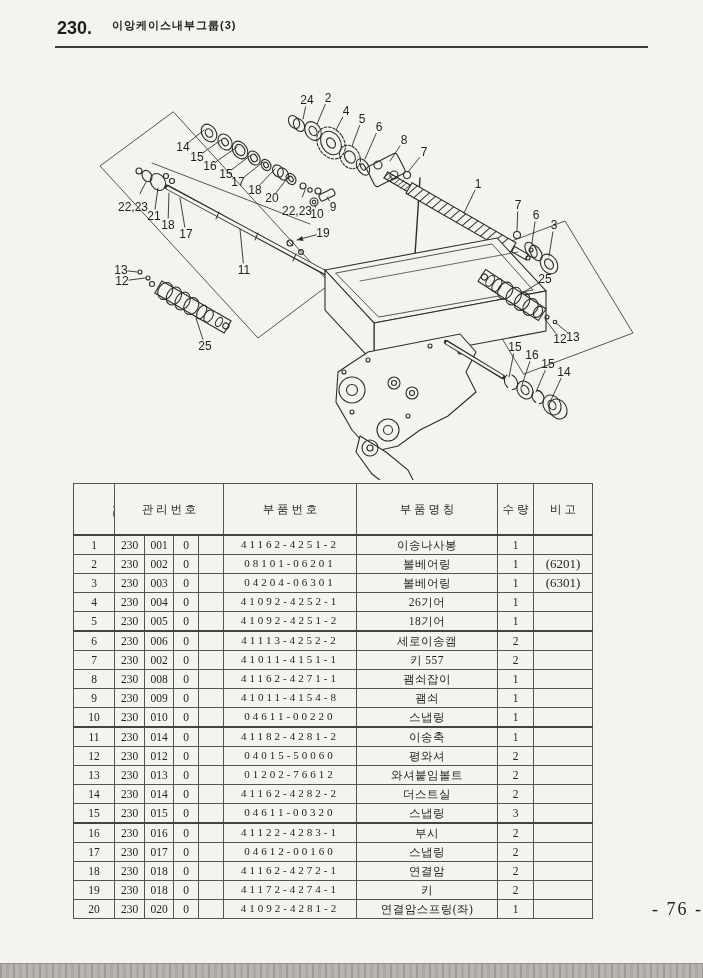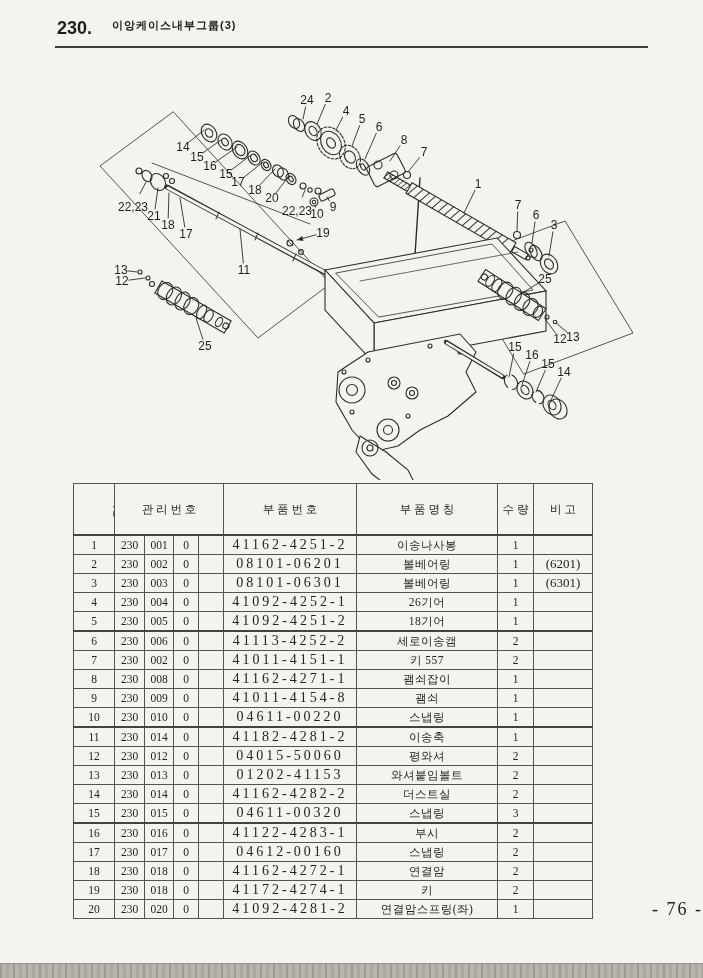--- a/index.html
+++ b/index.html
@@ -26,21 +26,21 @@
   .parts-table th,.parts-table td{
     border:1px solid #55534d;padding:0 2px;height:18px;line-height:1.05;
     font-weight:normal;text-align:center;overflow:hidden;white-space:nowrap;
   }
   .parts-table thead th{height:50px;font-size:11.5px;}
   .parts-table{border:1.5px solid #45433e;}
   .parts-table thead th{border-bottom:2px solid #45433e;}
   tr.grp td{border-top:2px solid #45433e;}
   .w-fig{width:41px}.w-m1{width:30px}.w-m2{width:29px}.w-m3{width:25px}.w-m4{width:25px}
   .w-pn{width:133px}.w-nm{width:141px}.w-qt{width:36px}.w-no{width:59px}
-  .c5{letter-spacing:3px;font-size:14px;}
+  .c5{letter-spacing:3px;font-size:11px;}
   .c6{text-align:left;padding-left:7px;letter-spacing:0.5px;}
   .c8{font-size:13px;}
   .fig-head span{display:block;letter-spacing:4px;margin-left:36px;}
   
   .page-no{position:absolute;left:0;top:899px;width:100%;text-align:right;
     font-size:18px;letter-spacing:2px;}
   .scan-edge{position:absolute;left:0;bottom:0;width:100%;height:14px;
     background:#b7b5ae;border-top:1px solid #96948c;
     background-image:repeating-linear-gradient(90deg,rgba(40,40,30,.18) 0 2px,rgba(0,0,0,0) 2px 6px,rgba(60,60,50,.10) 6px 9px,rgba(0,0,0,0) 9px 13px);
   }
@@ -373,21 +373,21 @@
         <td class="c6">볼베어링</td>
         <td class="c7">1</td>
         <td class="c8">(6201)</td>
       </tr>
       <tr>
         <td class="c0">3</td>
         <td class="c1">230</td>
         <td class="c2">003</td>
         <td class="c3">0</td>
         <td class="c4"></td>
-        <td class="c5">08101-06301</td>
+        <td class="c5">04204-06301</td>
         <td class="c6">볼베어링</td>
         <td class="c7">1</td>
         <td class="c8">(6301)</td>
       </tr>
       <tr>
         <td class="c0">4</td>
         <td class="c1">230</td>
         <td class="c2">004</td>
         <td class="c3">0</td>
         <td class="c4"></td>
@@ -483,21 +483,21 @@
         <td class="c6">평와셔</td>
         <td class="c7">2</td>
         <td class="c8"></td>
       </tr>
       <tr>
         <td class="c0">13</td>
         <td class="c1">230</td>
         <td class="c2">013</td>
         <td class="c3">0</td>
         <td class="c4"></td>
-        <td class="c5">01202-41153</td>
+        <td class="c5">01202-76612</td>
         <td class="c6">와셔붙임볼트</td>
         <td class="c7">2</td>
         <td class="c8"></td>
       </tr>
       <tr>
         <td class="c0">14</td>
         <td class="c1">230</td>
         <td class="c2">014</td>
         <td class="c3">0</td>
         <td class="c4"></td>

